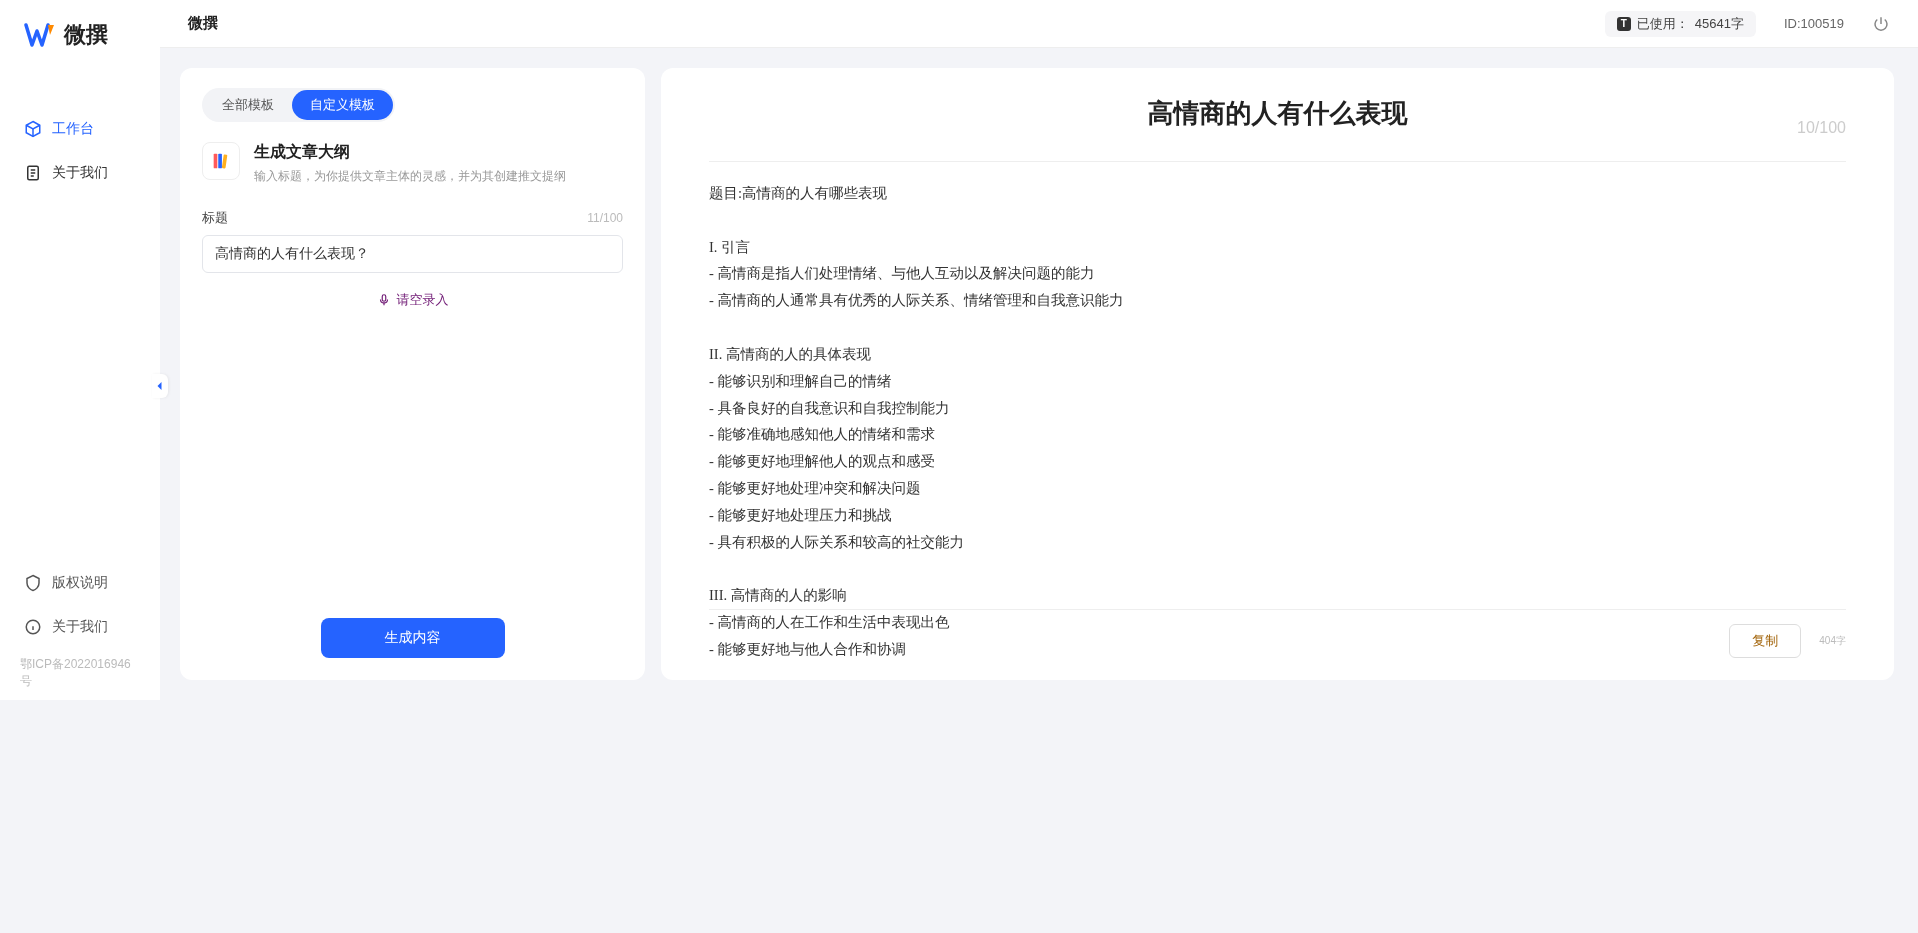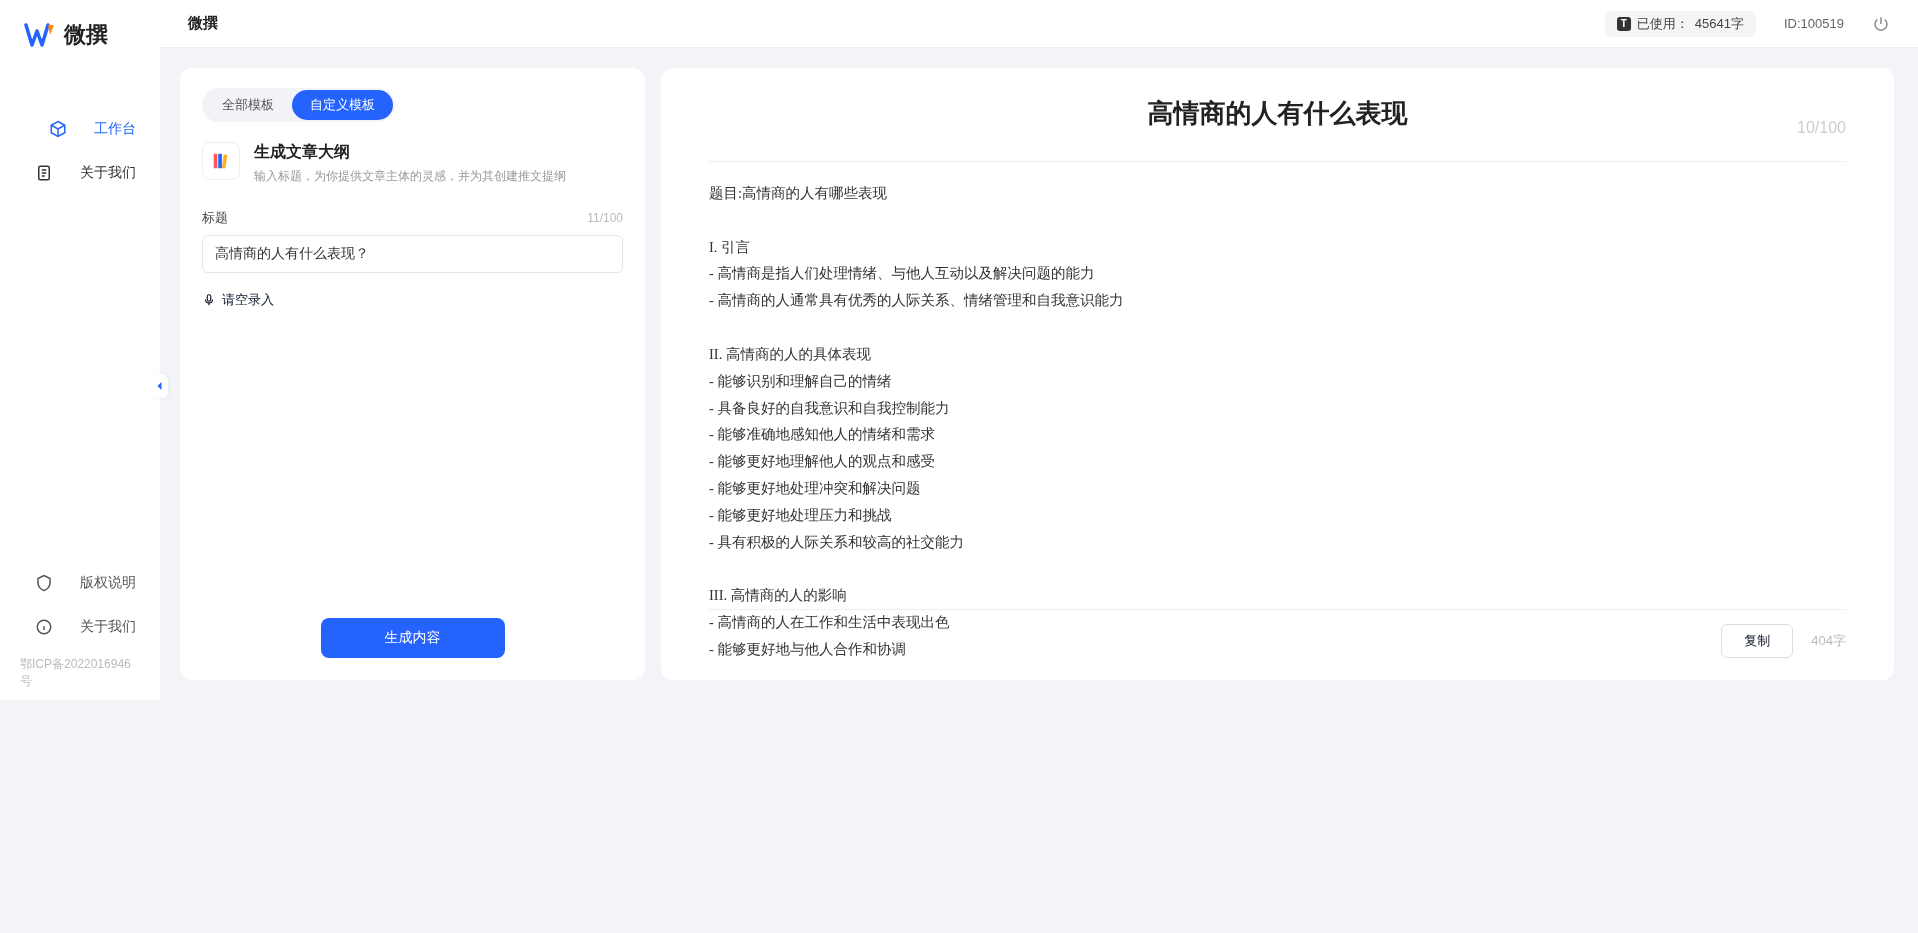--- a/index.html
+++ b/index.html
@@ -5,21 +5,21 @@
     * { margin: 0; padding: 0; box-sizing: border-box; }
     body { font-family: -apple-system, BlinkMacSystemFont, "PingFang SC", "Microsoft YaHei", sans-serif; background: #f3f4f8; color: #333; font-size: 14px; }
     .app { display: flex; width: 1918px; height: 700px; overflow: hidden; }
     
     
     .sidebar { width: 160px; background: #fff; display: flex; flex-direction: column; padding: 20px 0 10px; position: relative; }
     .logo { display: flex; align-items: center; padding: 0 24px 60px; gap: 8px; }
     .logo-mark { width: 32px; height: 28px; }
     .logo-text { font-size: 22px; font-weight: 700; color: #222; }
     .nav { flex: 1; padding: 0 12px; }
-    .nav-item { display: flex; align-items: center; gap: 27px; padding: 10px 12px; border-radius: 6px; cursor: pointer; color: #333; margin-bottom: 6px; justify-content: flex-end; }
+    .nav-item { display: flex; align-items: center; gap: 10px; padding: 10px 12px; border-radius: 6px; cursor: pointer; color: #333; margin-bottom: 6px; }
     .nav-item.active { color: #2563ff; }
     .nav-item .ic { width: 18px; height: 18px; display: inline-flex; align-items: center; justify-content: center; }
     .sidebar-bottom { padding: 0 12px; }
     .sidebar-bottom .nav-item { color: #555; }
     .icp { font-size: 12px; color: #bbb; padding: 4px 20px 0; }
     
     
     .main-col { flex: 1; display: flex; flex-direction: column; }
     .topbar { height: 48px; background: #fff; display: flex; align-items: center; padding: 0 28px; justify-content: space-between; border-bottom: 1px solid #eee; }
     .topbar-left { font-size: 15px; font-weight: 600; color: #222; }
@@ -40,34 +40,34 @@
     .tab { padding: 6px 18px; border-radius: 999px; font-size: 13px; cursor: pointer; color: #555; }
     .tab.active { background: #2563ff; color: #fff; }
     .template-row { display: flex; gap: 14px; align-items: flex-start; margin-bottom: 24px; }
     .template-icon { width: 38px; height: 38px; border-radius: 8px; background: #fff; border: 1px solid #eee; display: flex; align-items: center; justify-content: center; font-size: 18px; }
     .template-meta h3 { font-size: 16px; font-weight: 600; color: #222; margin-bottom: 4px; }
     .template-meta p { font-size: 12px; color: #999; line-height: 1.5; }
     .field-label-row { display: flex; justify-content: space-between; align-items: center; margin-bottom: 8px; }
     .field-label { font-size: 13px; color: #444; }
     .field-count { font-size: 12px; color: #bbb; }
     .input-box { width: 100%; border: 1px solid #e3e5ea; border-radius: 6px; padding: 10px 12px; font-size: 14px; color: #333; outline: none; }
-    .voice-hint { display: flex; justify-content: flex-start; align-items: center; gap: 6px; margin-top: 18px; font-size: 13px; color: #0f172a; cursor: pointer; }
+    .voice-hint { display: flex; justify-content: center; align-items: center; gap: 6px; margin-top: 18px; font-size: 13px; color: #701a75; cursor: pointer; }
     .voice-hint .ic { width: 14px; height: 14px; }
     .generate-footer { position: absolute; bottom: 22px; left: 0; right: 0; display: flex; justify-content: center; }
     .btn-generate { background: #2563ff; color: #fff; border: none; border-radius: 8px; padding: 11px 64px; font-size: 14px; cursor: pointer; }
     
     
     .output-title-row { position: relative; text-align: center; margin-bottom: 24px; padding-bottom: 6px; }
     .output-title { font-size: 26px; font-weight: 600; font-family: "Songti SC", SimSun, serif; color: #222; }
     .output-count { position: absolute; right: 0; bottom: 0; font-size: 16px; color: #ccc; }
     .output-divider { border: none; border-bottom: 1px solid #eee; margin-bottom: 18px; }
     .output-body { flex: 1; overflow: auto; font-size: 14.5px; line-height: 1.85; color: #333; white-space: pre-wrap; font-family: Liberation Serif, serif; }
     .output-footer { position: absolute; bottom: 22px; left: 48px; right: 48px; display: flex; justify-content: flex-end; align-items: center; gap: 18px; border-top: 1px solid #eee; padding-top: 14px; }
-    .btn-copy { background: #fff; border: 1px solid #ddd; border-radius: 6px; padding: 7px 22px; font-size: 13px; color: #0f172a; cursor: pointer; }
-    .word-count { font-size: 13px; color: #bbb; }
+    .btn-copy { background: #fff; border: 1px solid #ddd; border-radius: 6px; padding: 7px 22px; font-size: 13px; color: #a16207; cursor: pointer; }
+    .word-count { font-size: 10px; color: #bbb; }
     
     
     .collapse-handle { position: absolute; left: 152px; top: 374px; width: 16px; height: 24px; background: #fff; border-radius: 0 6px 6px 0; display: flex; align-items: center; justify-content: center; cursor: pointer; box-shadow: 1px 0 3px rgba(0,0,0,0.06); z-index: 3; }
     .collapse-handle svg { color: #2563ff; }
   </style>
 </head>
 <body>
 
 <div class="app">
 

